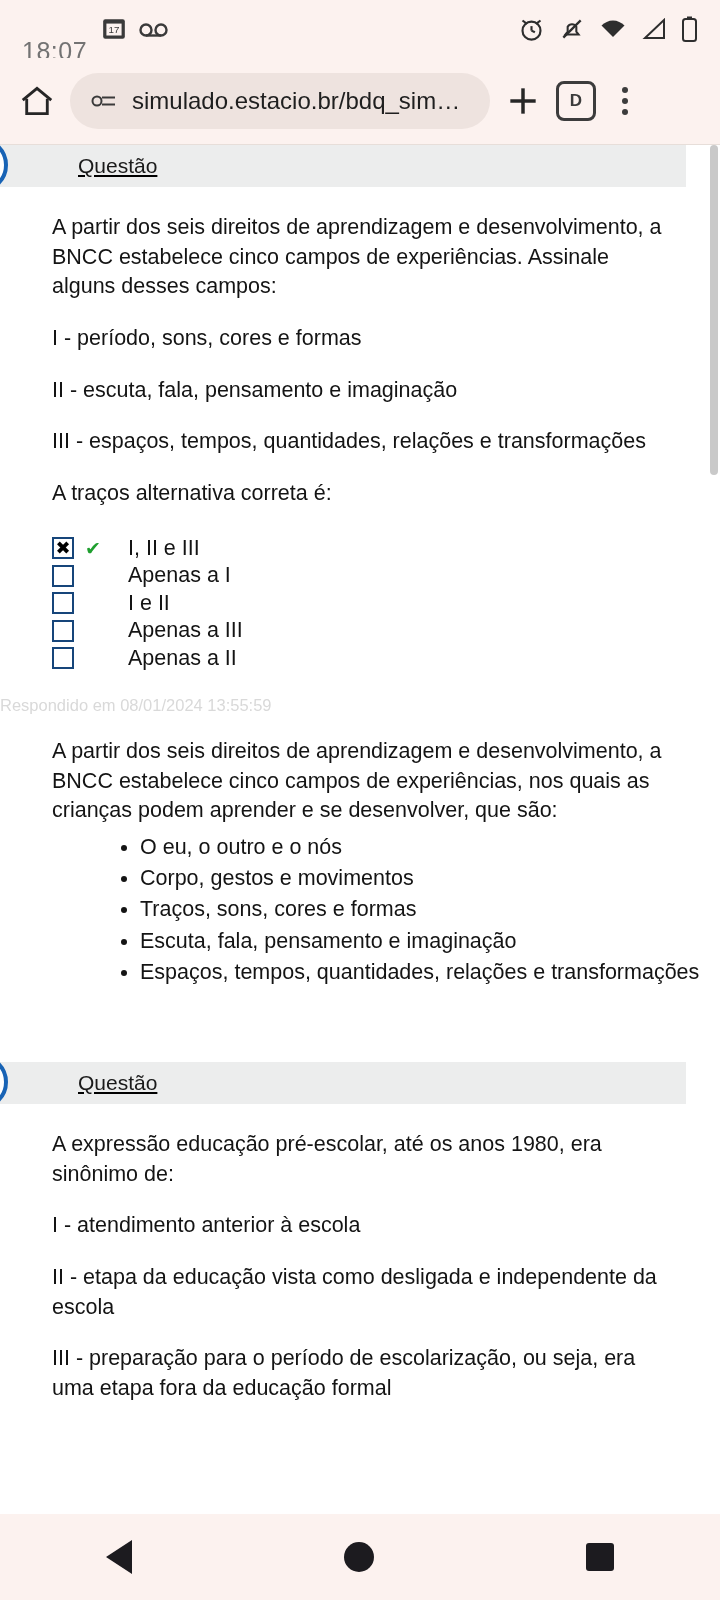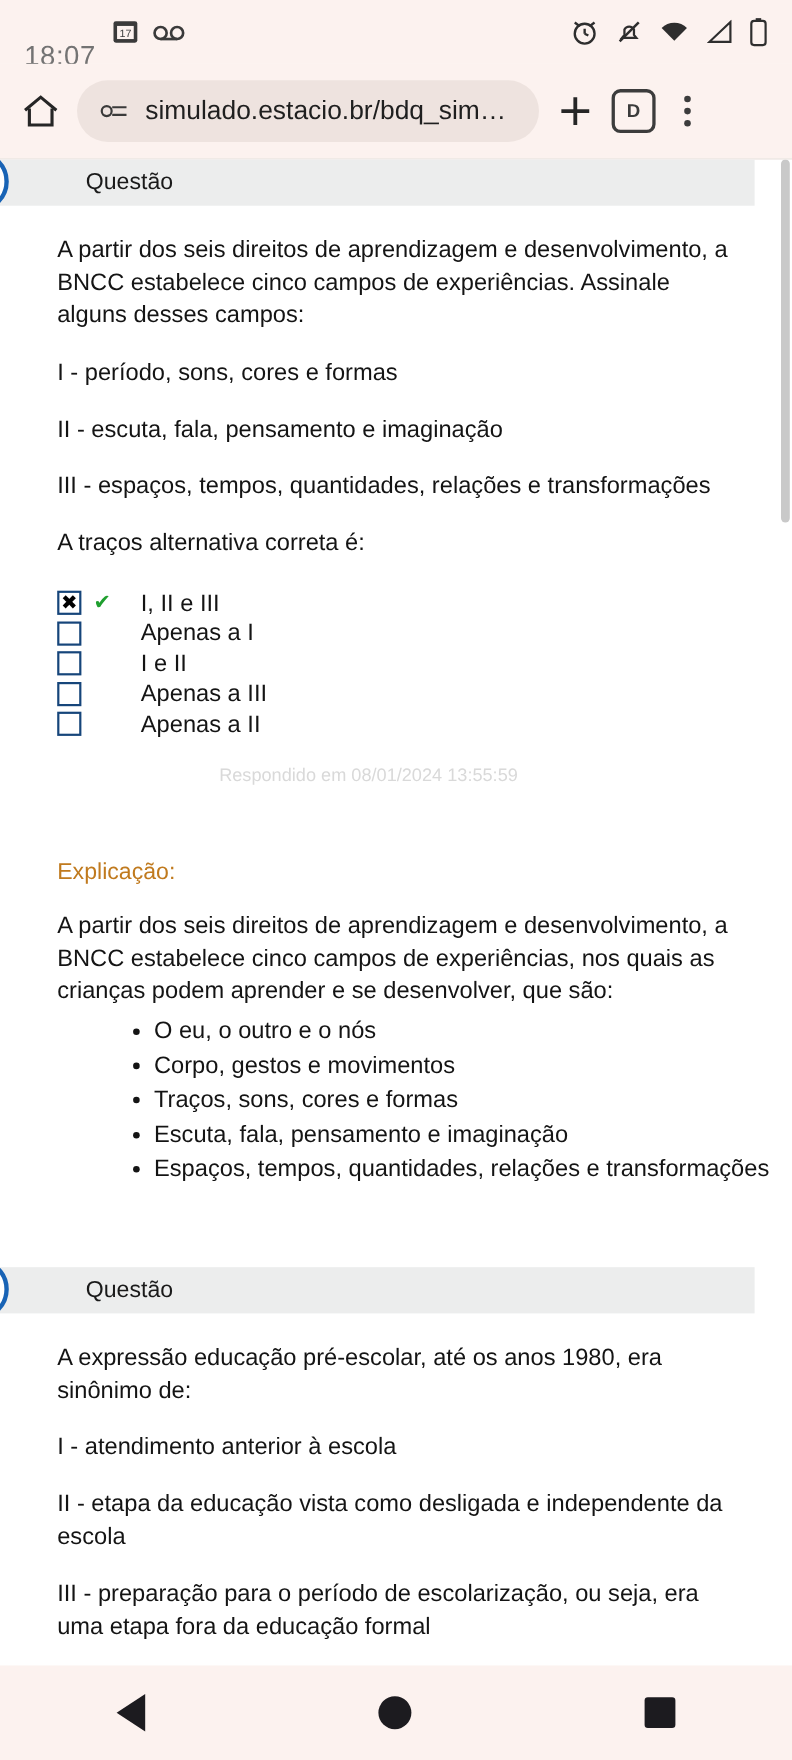--- a/index.html
+++ b/index.html
@@ -94,20 +94,21 @@
     border-radius: 4px;
   }
 
   .qheader {
     background: #eceded;
     height: 42px;
     margin: 0 34px 0 0;
     display: flex; align-items: center;
     padding-left: 78px;
     position: relative;
+    text-decoration: underline;
   }
   .qheader-label { font-size: 21px; color: #1a1a1a; }
   .qbadge {
     position: absolute;
     left: -56px; top: 50%;
     transform: translateY(-50%);
     width: 62px; height: 62px;
   }
   .qbadge .ring-out {
     position: absolute; left: 8px; top: 2px;
@@ -153,21 +154,21 @@
     display: flex; align-items: center; justify-content: center;
   }
   .check.blank { color: transparent; }
   .opt-label {
     margin-left: 22px;
     font-size: 21.5px;
     color: #141414;
   }
 
   .answered {
-    text-align: center;
+    text-align: left;
     font-size: 16.5px;
     color: #d9d9d9;
     padding: 0 50px 0 0;
     margin-top: 24px;
   }
 
   .explic {
     color: #c07a1e;
     font-size: 21px;
     padding: 0 0 0 52px;
@@ -333,21 +334,20 @@
           </div>
           <div class="opt">
             <span class="cbox"></span>
             <span class="check blank">✔</span>
             <span class="opt-label">Apenas a II</span>
           </div>
         </div>
 
         <div class="answered">Respondido em 08/01/2024 13:55:59</div>
 
-        <div class="explic">Explicação:</div>
 
         <div class="body-txt">
           <p class="p">A partir dos seis direitos de aprendizagem e desenvolvimento, a BNCC estabelece cinco campos de experiências, nos quais as crianças podem aprender e se desenvolver, que são:</p>
         </div>
 
         <ul class="bullets">
           <li>O eu, o outro e o nós</li>
           <li>Corpo, gestos e movimentos</li>
           <li>Traços, sons, cores e formas</li>
           <li> Escuta, fala, pensamento e imaginação</li>

